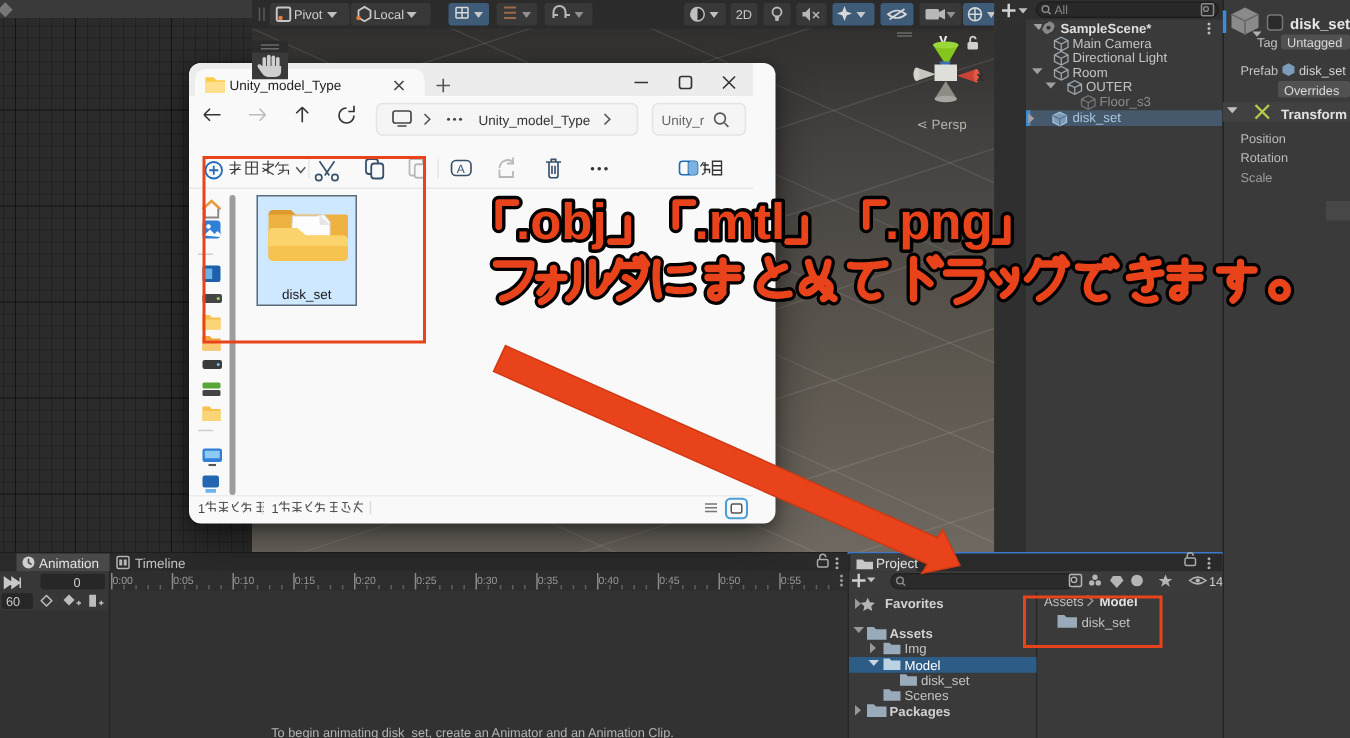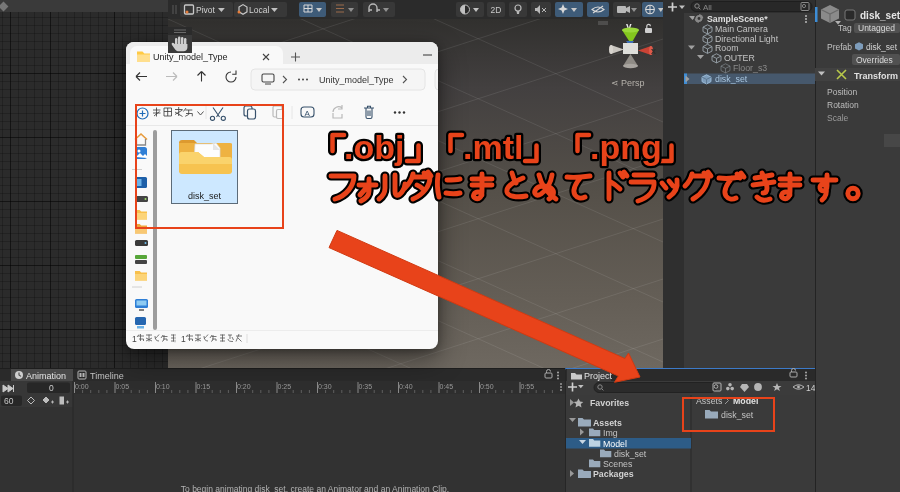--- a/index.html
+++ b/index.html
@@ -357,21 +357,21 @@
 
   <g font-size="8.8" fill="#c4c4c4">
     <text x="131" y="36">Assets</text>
     <path d="M160 29l3.5 3.5-3.5 3.5" stroke="#999" fill="none"></path>
     <text x="168" y="36" font-weight="bold" fill="#e0e0e0">Model</text>
     <path d="M140 42h4.5l1.5 1.5h7v7H140z" fill="#9ab"></path>
     <text x="156" y="50">disk_set</text>
   </g>
 </svg>
 
-<div class="abs" style="left:126px;top:42px;width:312px;height:307px;background:#f9f9f9;border-radius:8px;
+<div class="abs" style="left:126px;top:42px;width:391px;height:307px;background:#f9f9f9;border-radius:8px;
      box-shadow:0 10px 28px rgba(0,0,0,0.45), 0 2px 8px rgba(0,0,0,0.3);overflow:hidden;">
 
   <div class="abs" style="left:0;top:0;width:376px;height:22px;background:#ececec;"></div>
   <div class="abs" style="left:4px;top:4px;width:153px;height:18px;background:#f9f9f9;border-radius:7px 7px 0 0;"></div>
   <svg class="abs" style="left:0;top:0;" width="376" height="130" xmlns="http://www.w3.org/2000/svg">
 
     <path d="M11 9.5h5.5l1.8 2H24v8.5H11z" fill="#ffca45"></path>
     <path d="M11 12.5h13v7.5H11z" fill="#ffdf8e"></path>
     <text x="27" y="18" font-size="9" fill="#222">Unity_model_Type</text>
     <path d="M137 12l6 6m0-6l-6 6" stroke="#444" stroke-width="1.1"></path>

